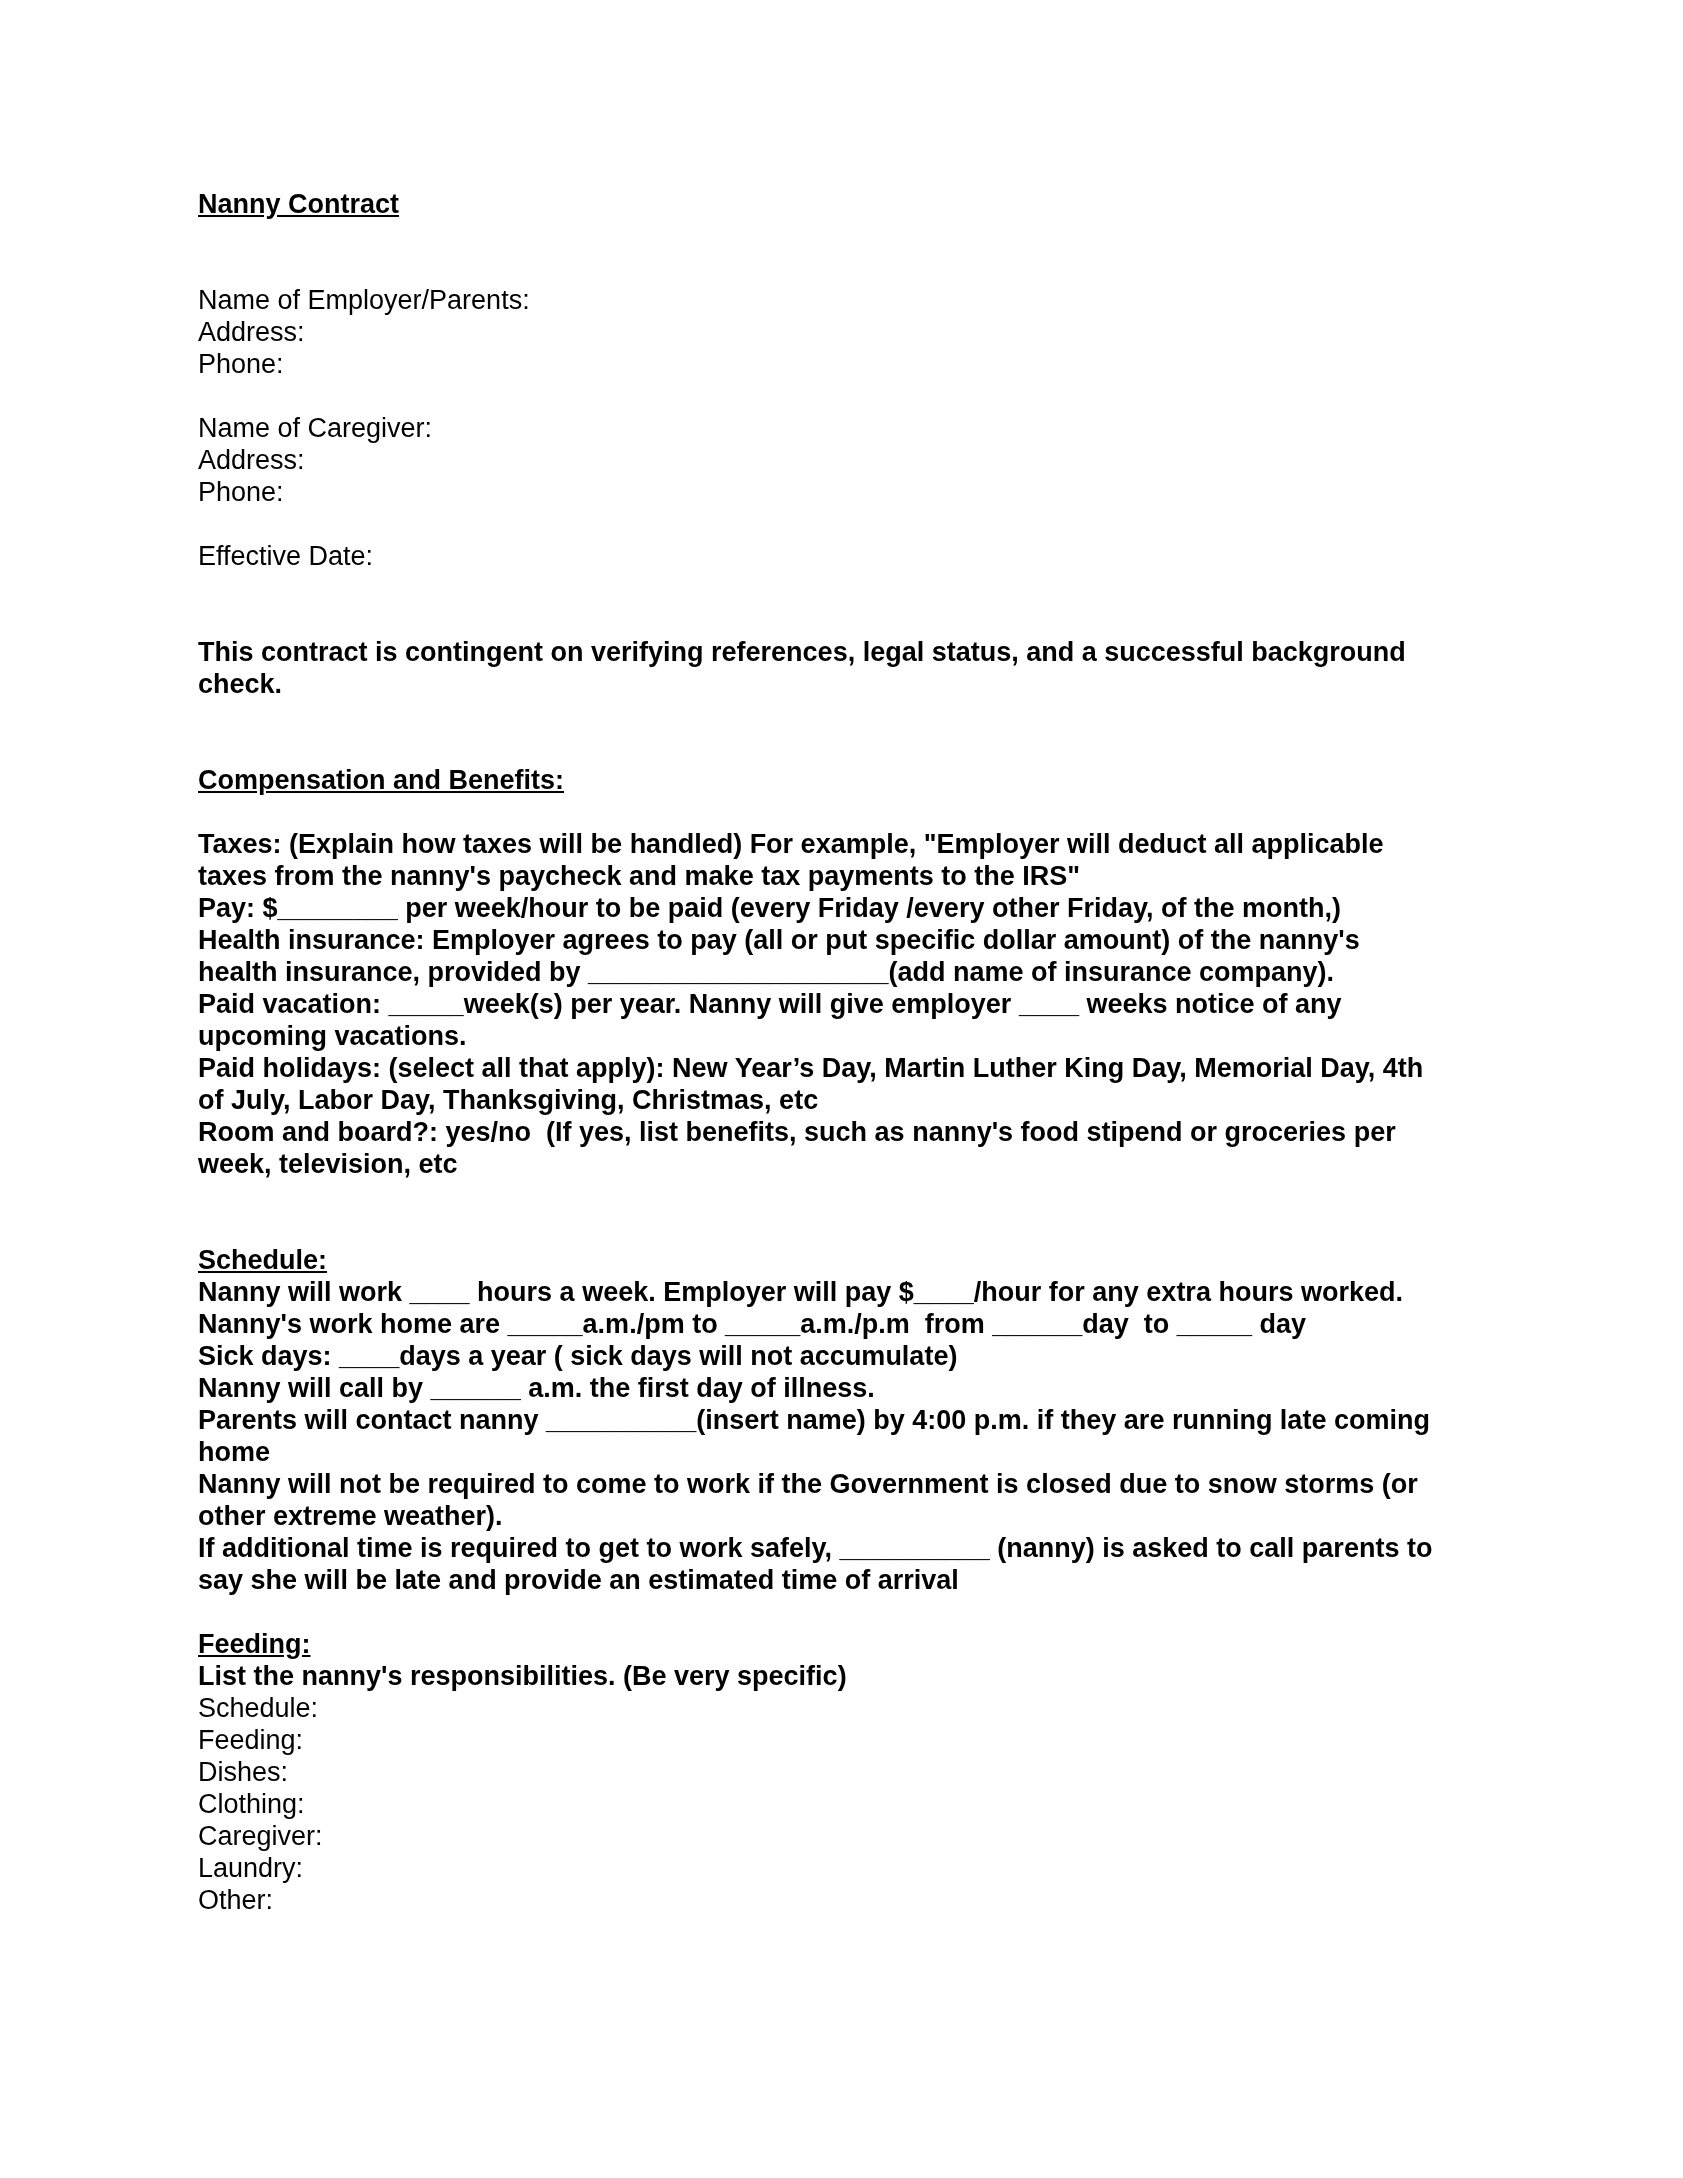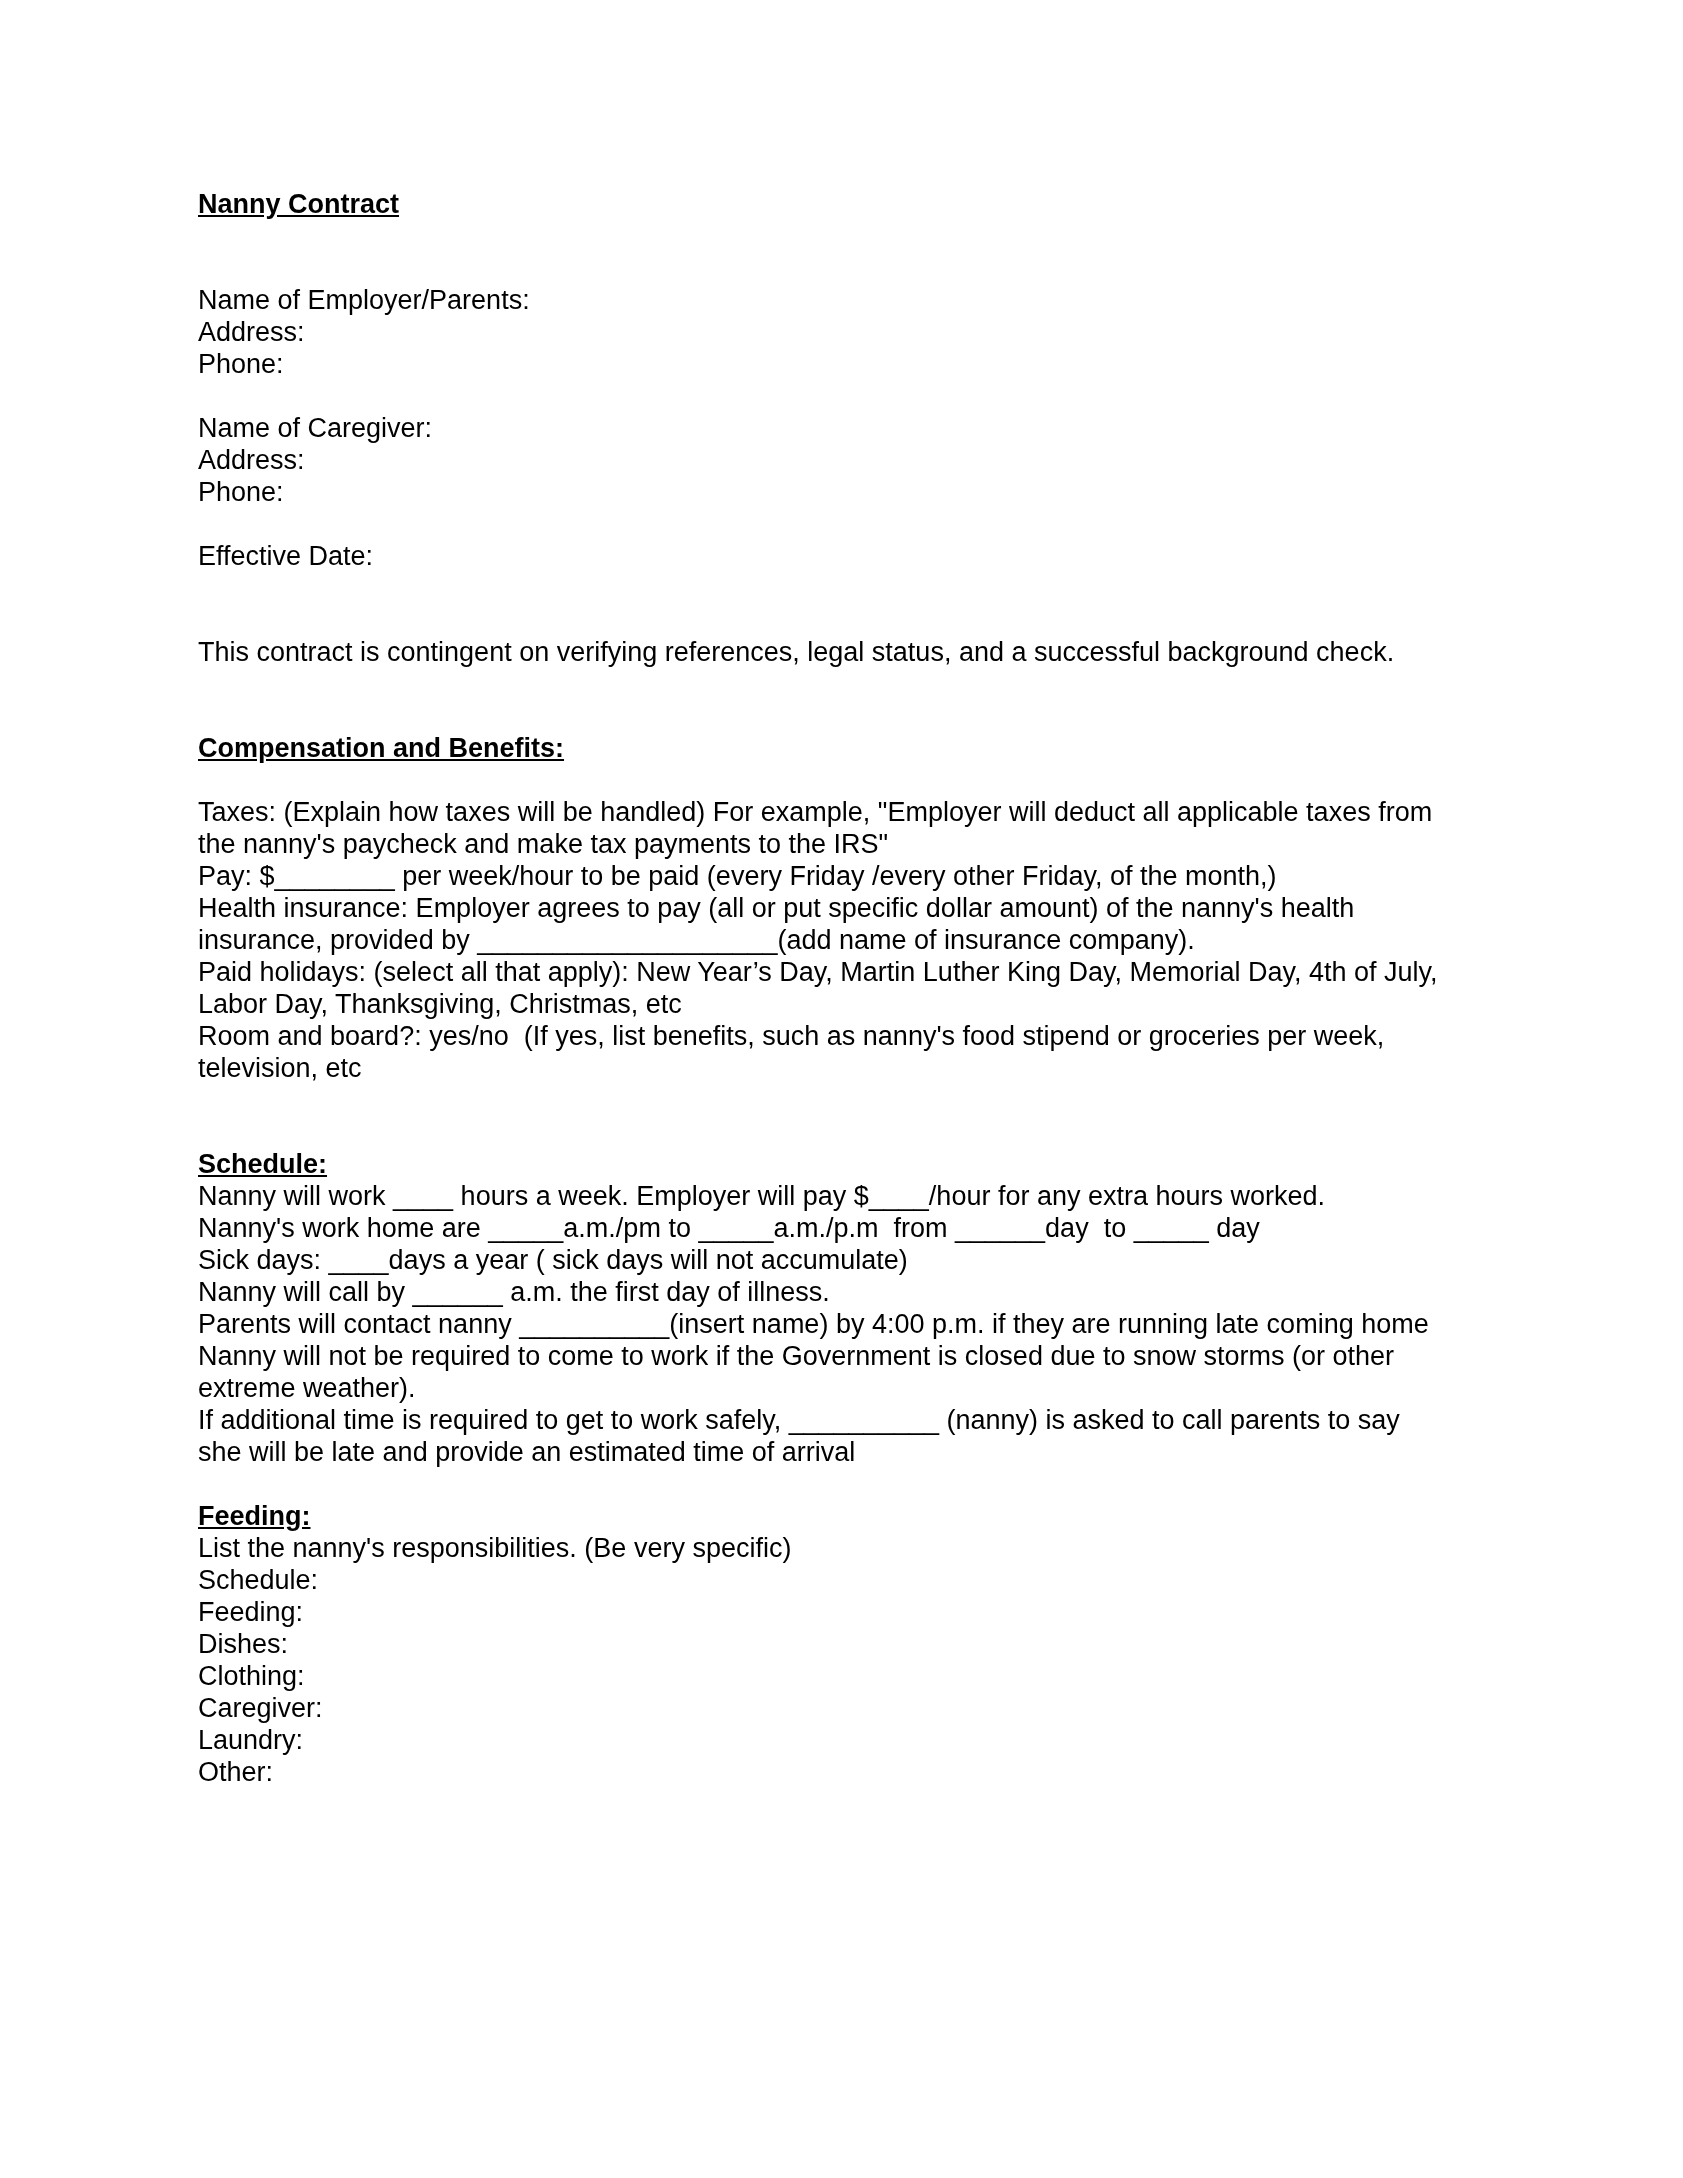--- a/index.html
+++ b/index.html
@@ -31,20 +31,21 @@
     font-weight: bold;
     text-decoration: underline;
     text-underline-offset: 2px;
     white-space: pre-wrap;
   }
   .line {
     white-space: pre-wrap;
   }
   .para {
     white-space: pre-wrap;
+    font-weight: bold;
   }
   .spacer-1 { height: 32px; }
   .spacer-2 { height: 64px; }
 </style>
 </head>
 <body>
 
 <div class="page">
   <div class="doc-body">
 
@@ -72,20 +73,21 @@
 
     <div class="spacer-2"></div>
 
     <div class="heading">Compensation and Benefits:</div>
 
     <div class="spacer-1"></div>
 
     <div class="para">Taxes: (Explain how taxes will be handled) For example, "Employer will deduct all applicable taxes from the nanny's paycheck and make tax payments to the IRS"</div>
     <div class="para">Pay: $________ per week/hour to be paid (every Friday /every other Friday, of the month,)</div>
     <div class="para">Health insurance: Employer agrees to pay (all or put specific dollar amount) of the nanny's health insurance, provided by ____________________(add name of insurance company).</div>
+    <div class="para">Paid vacation: _____week(s) per year. Nanny will give employer ____ weeks notice of any upcoming vacations.</div>
     <div class="para">Paid holidays: (select all that apply): New Year’s Day, Martin Luther King Day, Memorial Day, 4th of July, Labor Day, Thanksgiving, Christmas, etc</div>
     <div class="para">Room and board?: yes/no  (If yes, list benefits, such as nanny's food stipend or groceries per week, television, etc</div>
 
     <div class="spacer-2"></div>
 
     <div class="heading">Schedule:</div>
 
     <div class="para">Nanny will work ____ hours a week. Employer will pay $____/hour for any extra hours worked.</div>
     <div class="para">Nanny's work home are _____a.m./pm to _____a.m./p.m  from ______day  to _____ day</div>
     <div class="para">Sick days: ____days a year ( sick days will not accumulate)</div>

